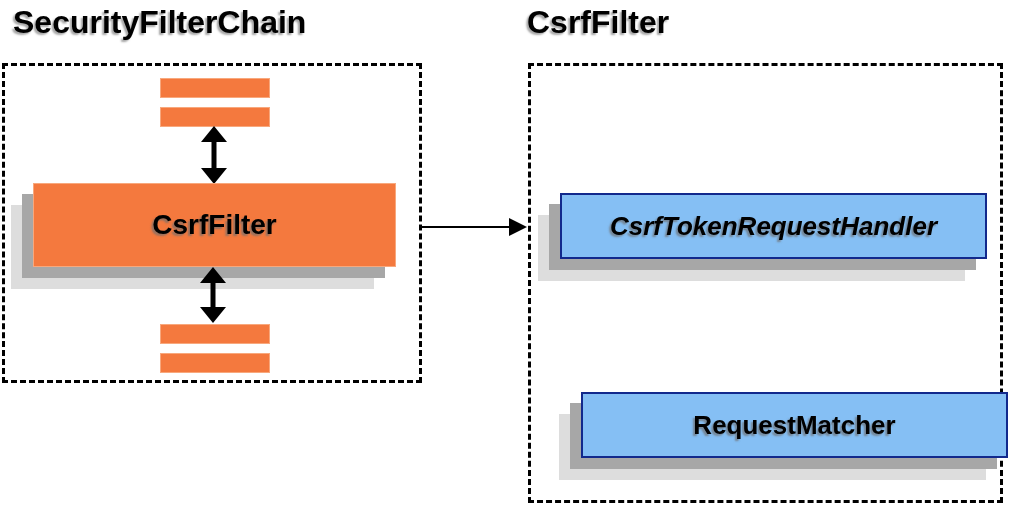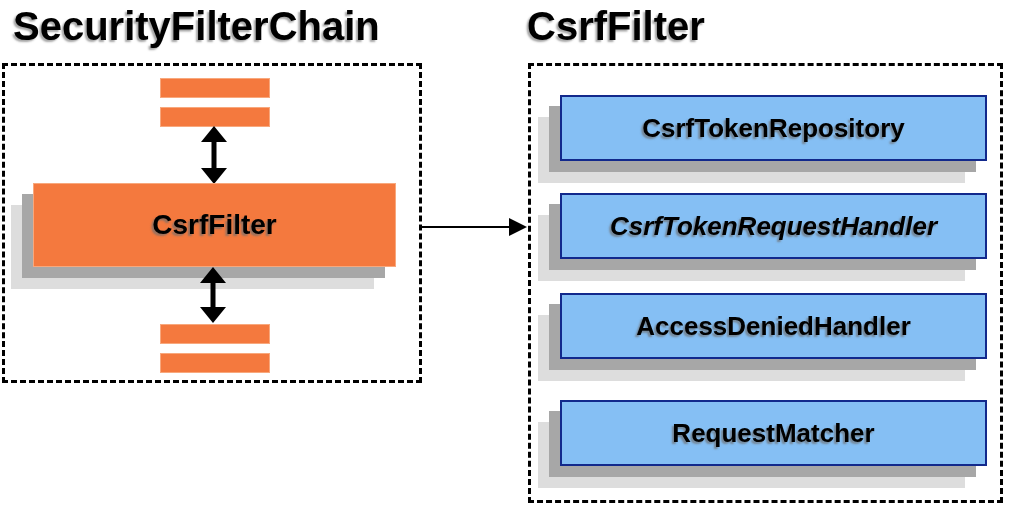--- a/index.html
+++ b/index.html
@@ -5,21 +5,21 @@
   html,body{margin:0;padding:0;background:#ffffff;}
   .canvas{
     position:relative;
     width:1010px;height:505px;
     background:#ffffff;
     font-family:"Liberation Sans", sans-serif;
     overflow:hidden;
   }
   .title{
     position:absolute;
-    font-size:40px;
+    font-size:32px;
     font-weight:bold;
     color:#000;
     text-shadow:-2px 2px 2px rgba(130,130,130,0.7);
     white-space:nowrap;
   }
   .dashed-box{
     position:absolute;
     border:3px dashed #000;
     box-sizing:border-box;
     background:transparent;
@@ -112,26 +112,20 @@
   <div class="bar" style="top:324px;"></div>
   <div class="bar" style="top:353px;"></div>
 
   <div class="h-arrow">
     <span class="shaft"></span>
     <span class="head-right"></span>
   </div>
 
   <div class="dashed-box" style="left:528px;top:63px;width:475px;height:440px;"></div>
 
-  <div class="component-box" style="top:95px;">
-    <span>CsrfTokenRepository</span>
-  </div>
   <div class="component-box" style="top:193px;font-style:italic;">
     <span>CsrfTokenRequestHandler</span>
   </div>
-  <div class="component-box" style="top:293px;">
-    <span>AccessDeniedHandler</span>
-  </div>
-  <div class="component-box" style="top:400px;">
+  <div class="component-box" style="top:392px;margin-left:21px;">
     <span>RequestMatcher</span>
   </div>
 
 </div>
 
 </body></html>

